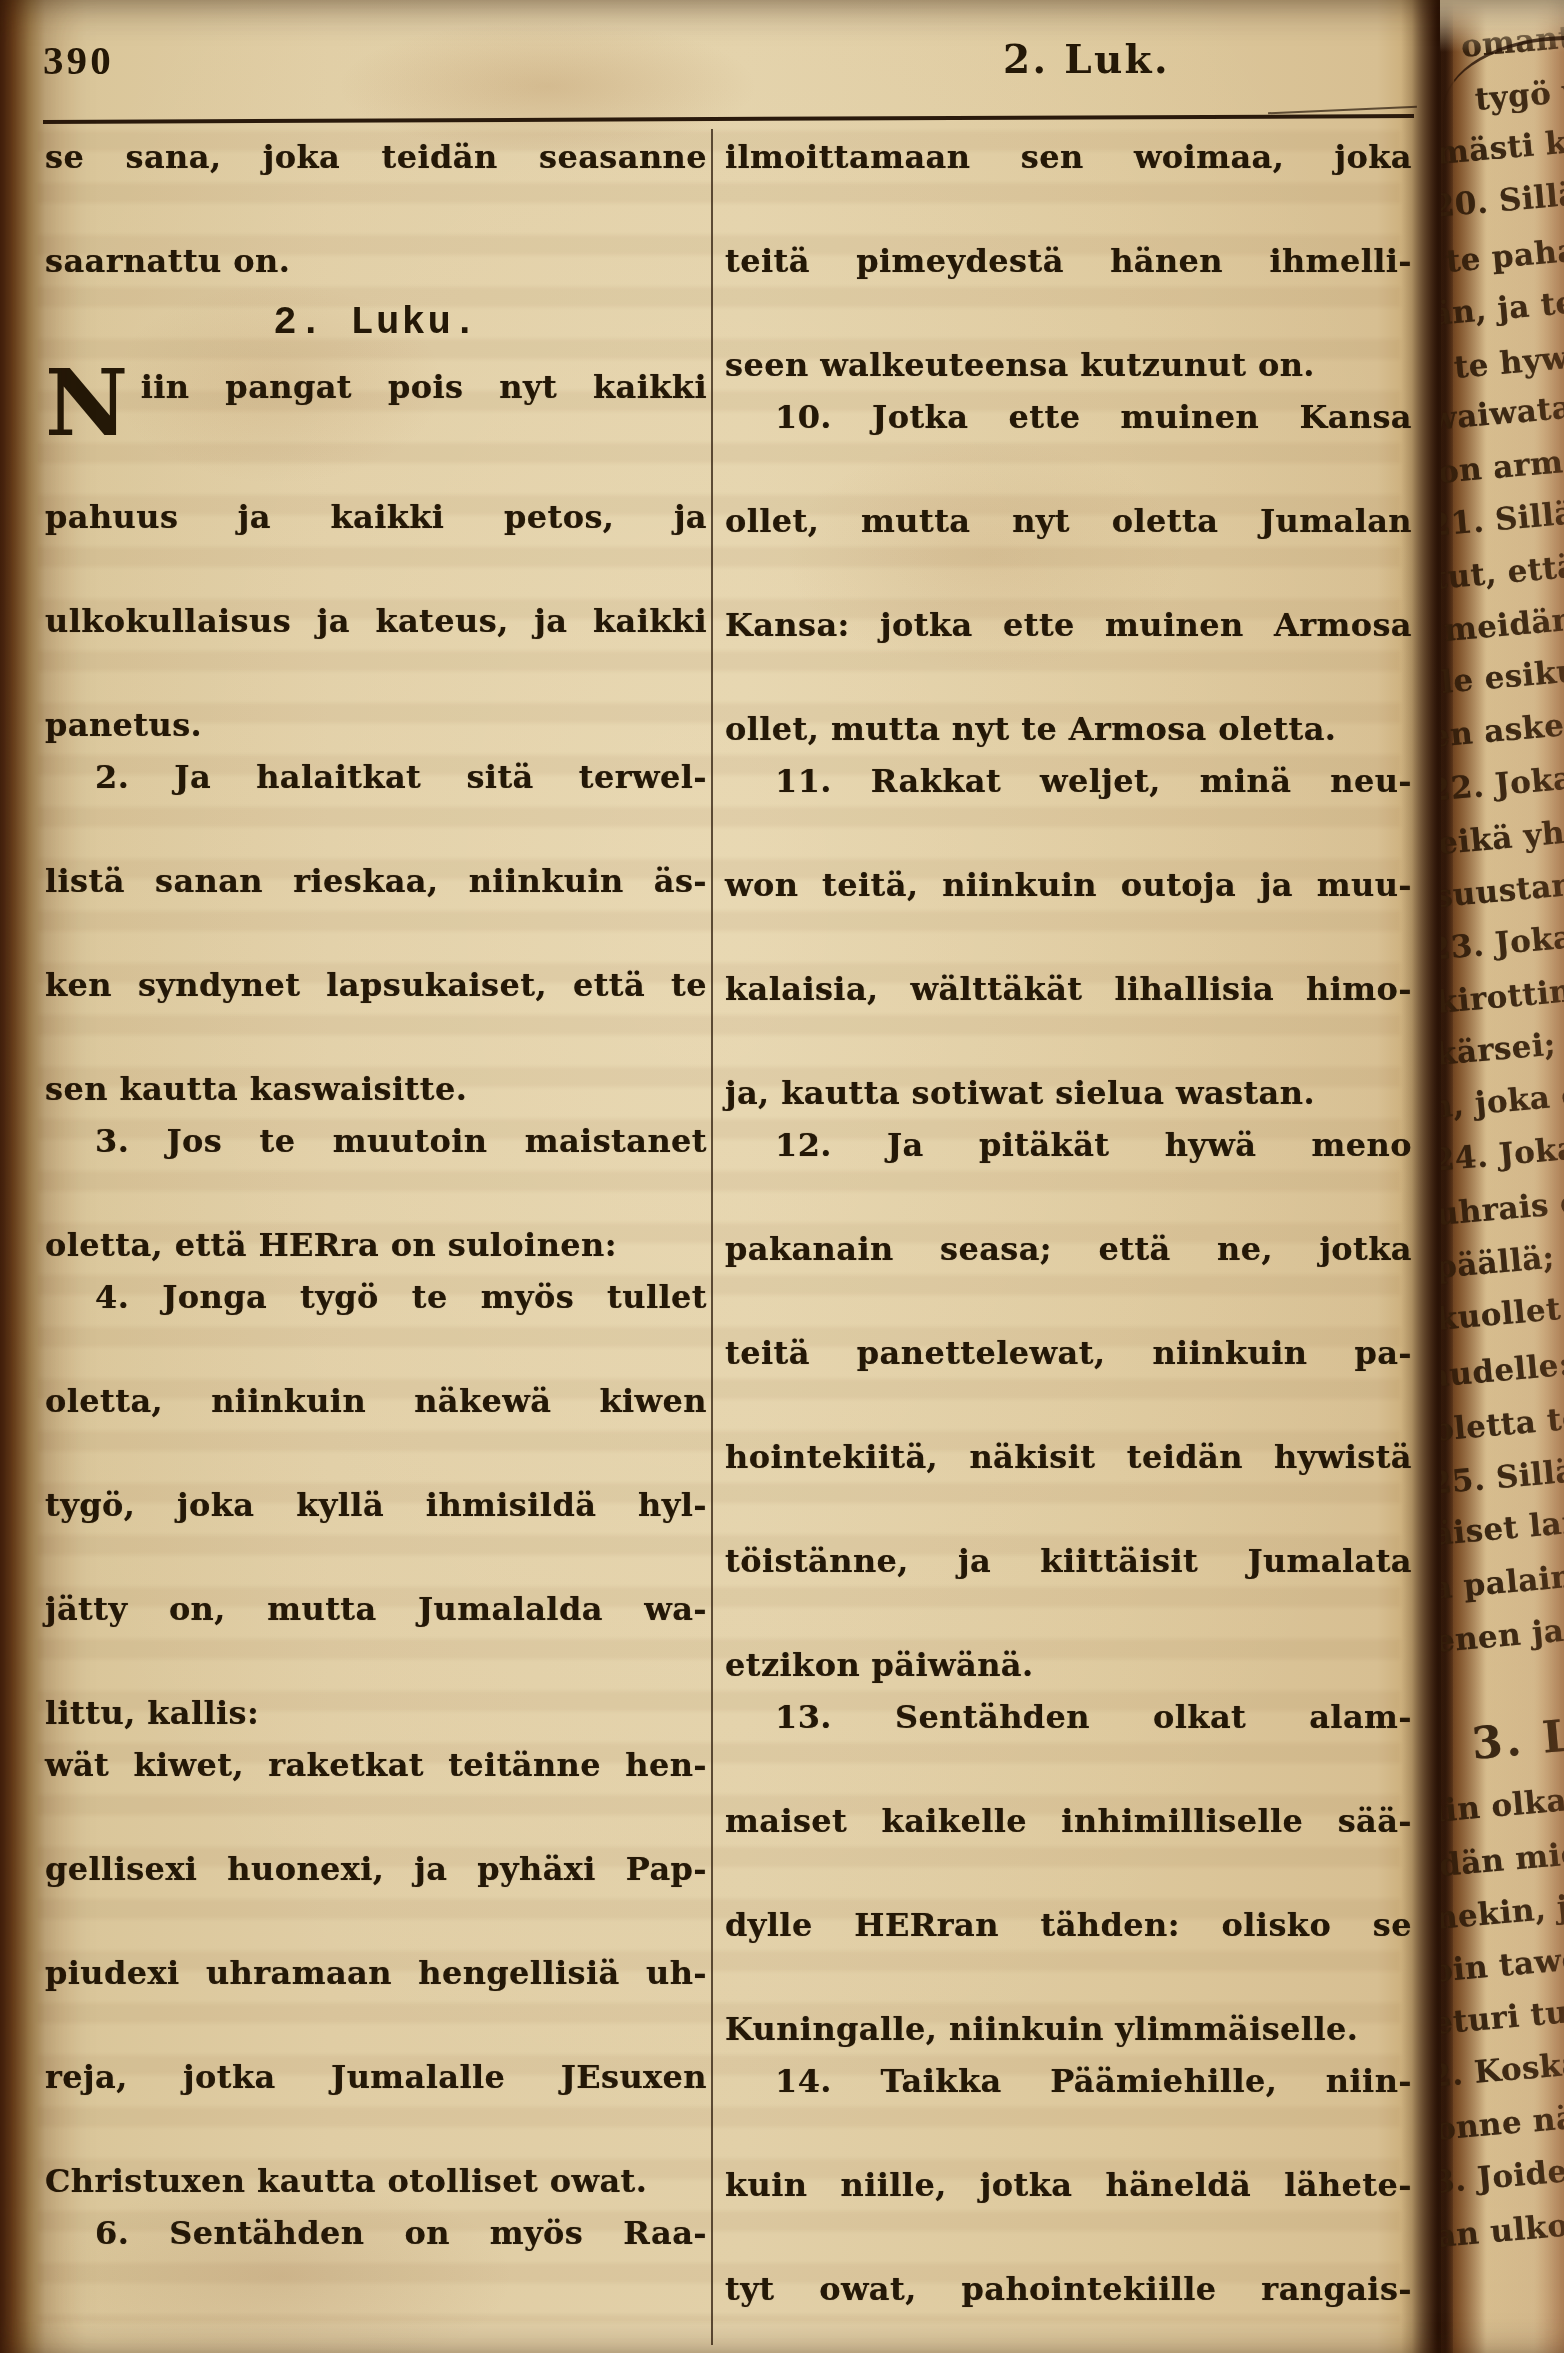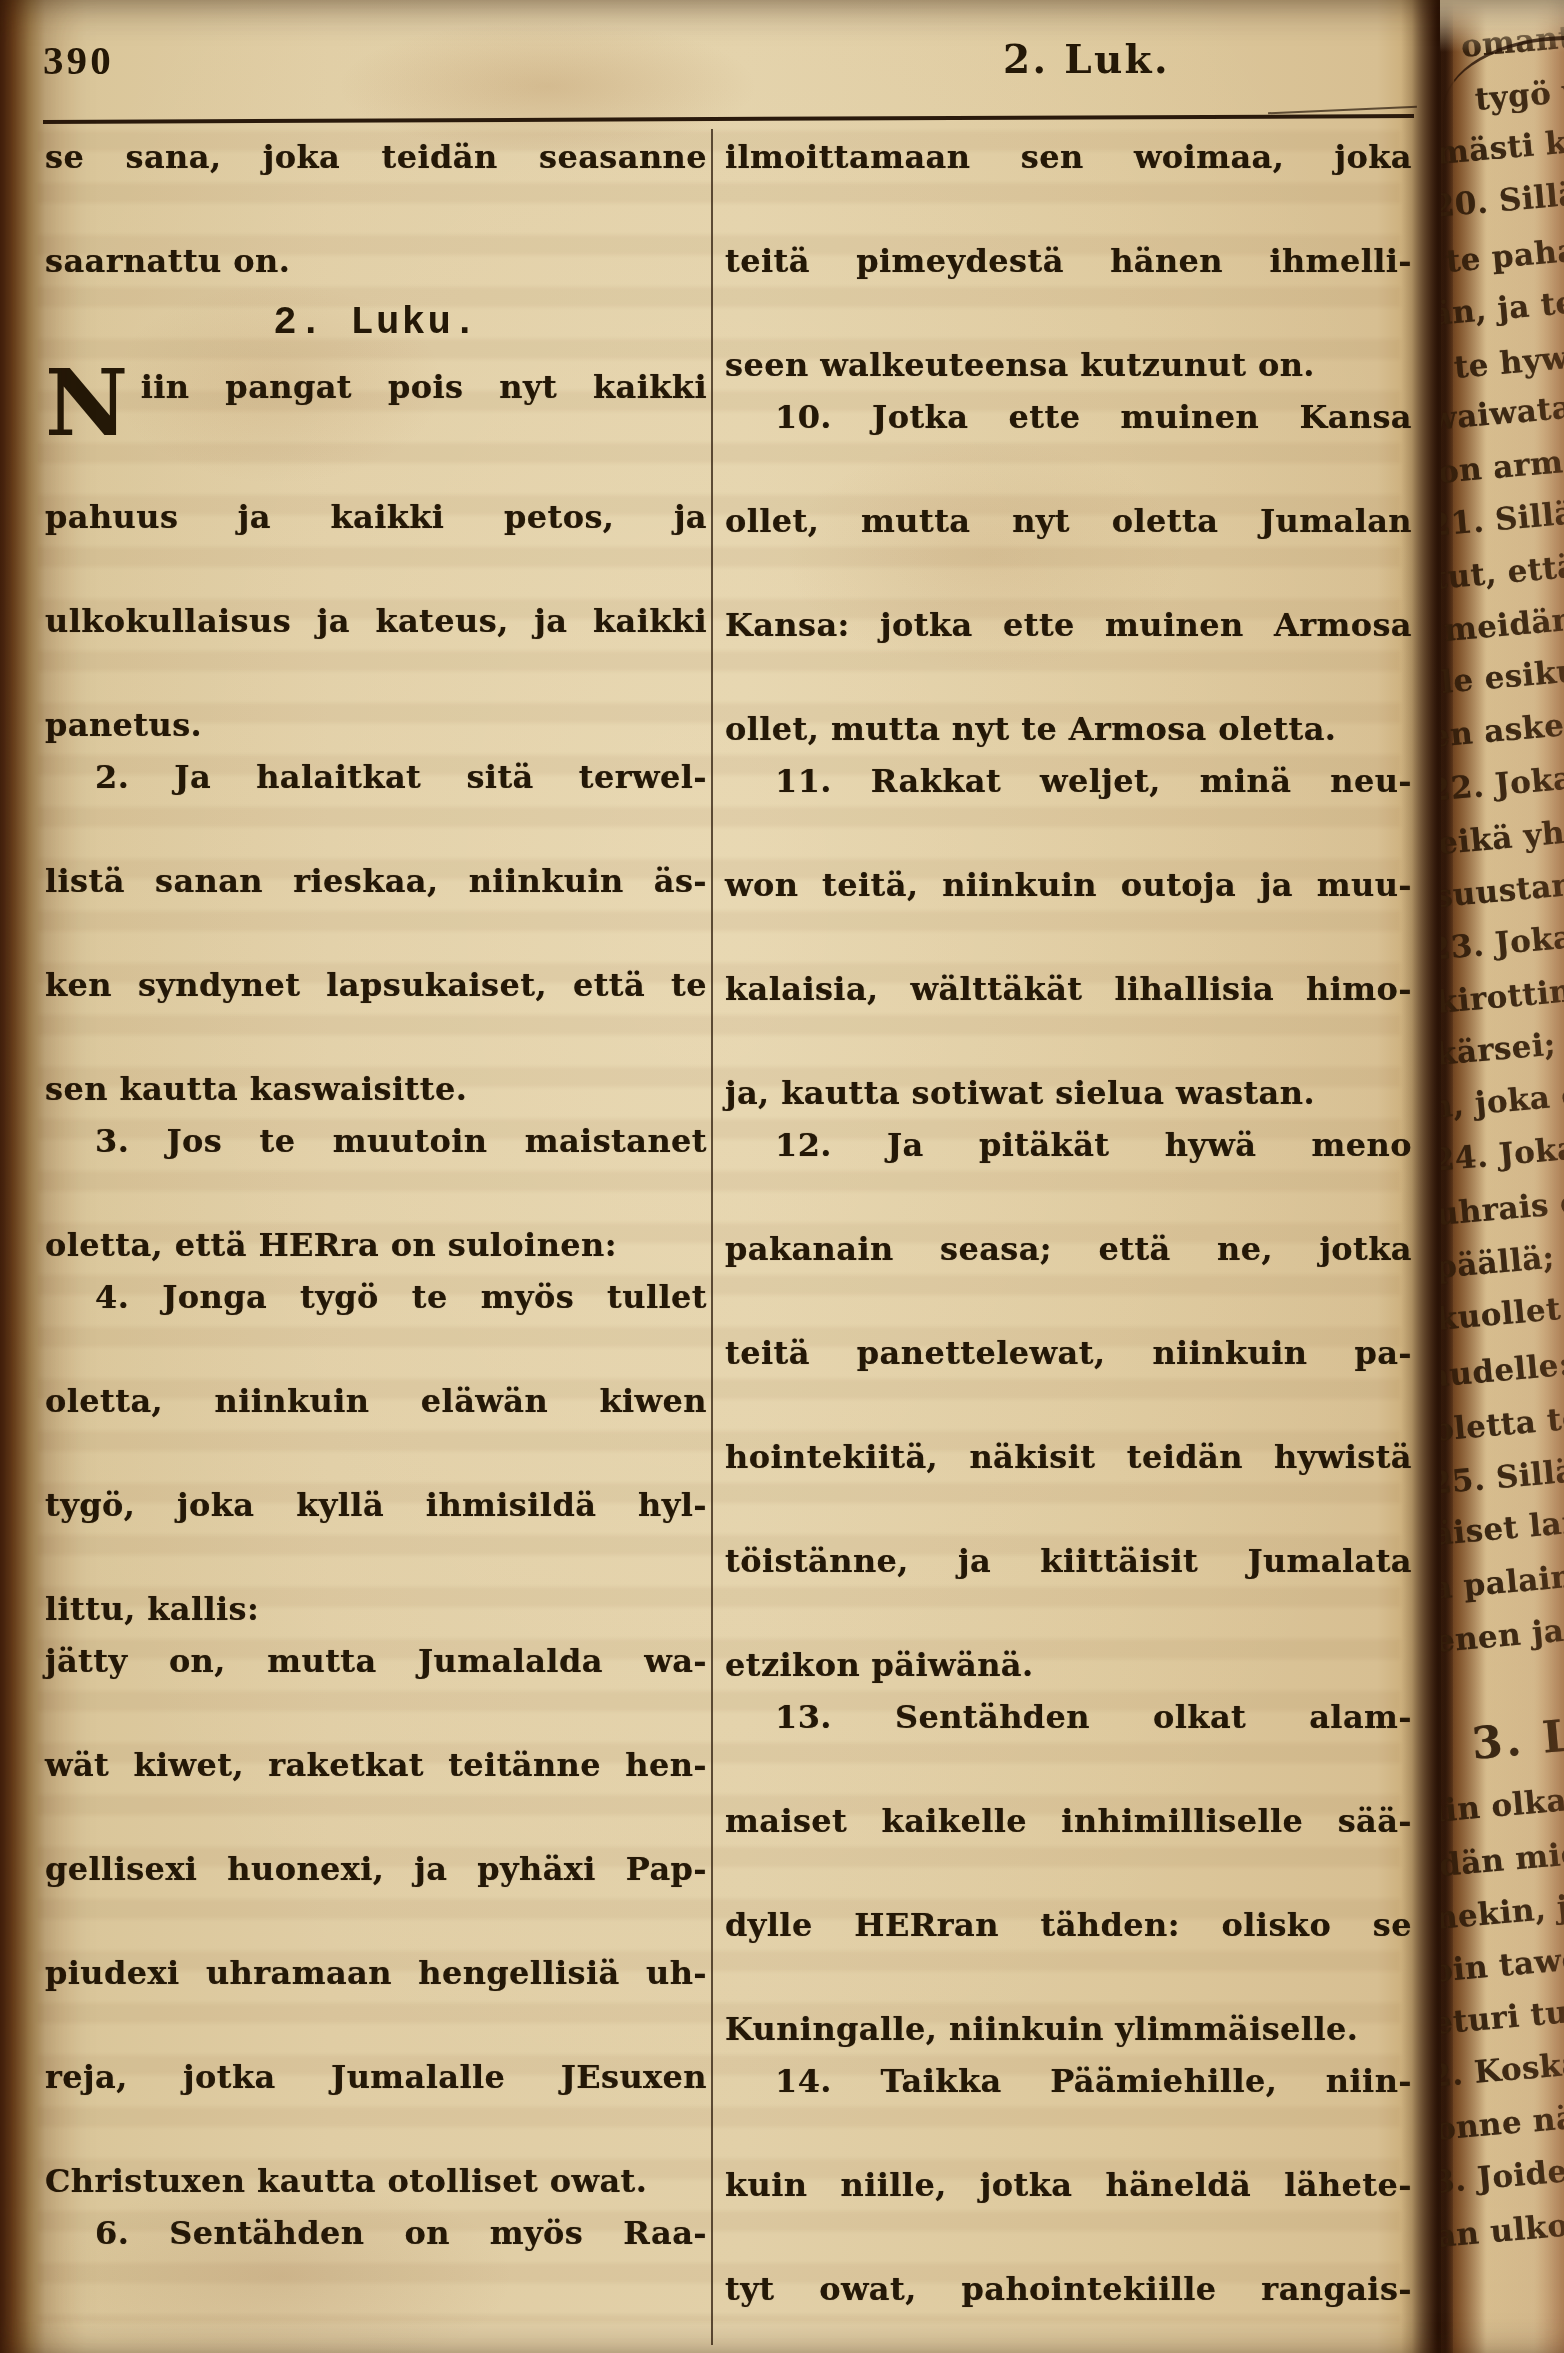--- a/index.html
+++ b/index.html
@@ -96,24 +96,24 @@
         </div>
     </div>
     <div>
         <div class="line j ind">2. Ja halaitkat sitä terwel-</div>
         <div class="line j">listä sanan rieskaa, niinkuin äs-</div>
         <div class="line j">ken syndynet lapsukaiset, että te</div>
         <div class="line">sen kautta kaswaisitte.</div>
         <div class="line j ind">3. Jos te muutoin maistanet</div>
         <div class="line">oletta, että HERra on suloinen:</div>
         <div class="line j ind">4. Jonga tygö te myös tullet</div>
-        <div class="line j">oletta, niinkuin eläwän kiwen</div>
+        <div class="line j">oletta, niinkuin näkewä kiwen</div>
         <div class="line j">tygö, joka kyllä ihmisildä hyl-</div>
+        <div class="line j">jätty on, mutta Jumalalda wa-</div>
         <div class="line">littu, kallis:</div>
-        <div class="line j">jätty on, mutta Jumalalda wa-</div>
         <div class="line j">wät kiwet, raketkat teitänne hen-</div>
         <div class="line j">gellisexi huonexi, ja pyhäxi Pap-</div>
         <div class="line j">piudexi uhramaan hengellisiä uh-</div>
         <div class="line j">reja, jotka Jumalalle JEsuxen</div>
         <div class="line">Christuxen kautta otolliset owat.</div>
         <div class="line j ind">6. Sentähden on myös Raa-</div>
       </div>
   </div>
 
   <div class="col right">

